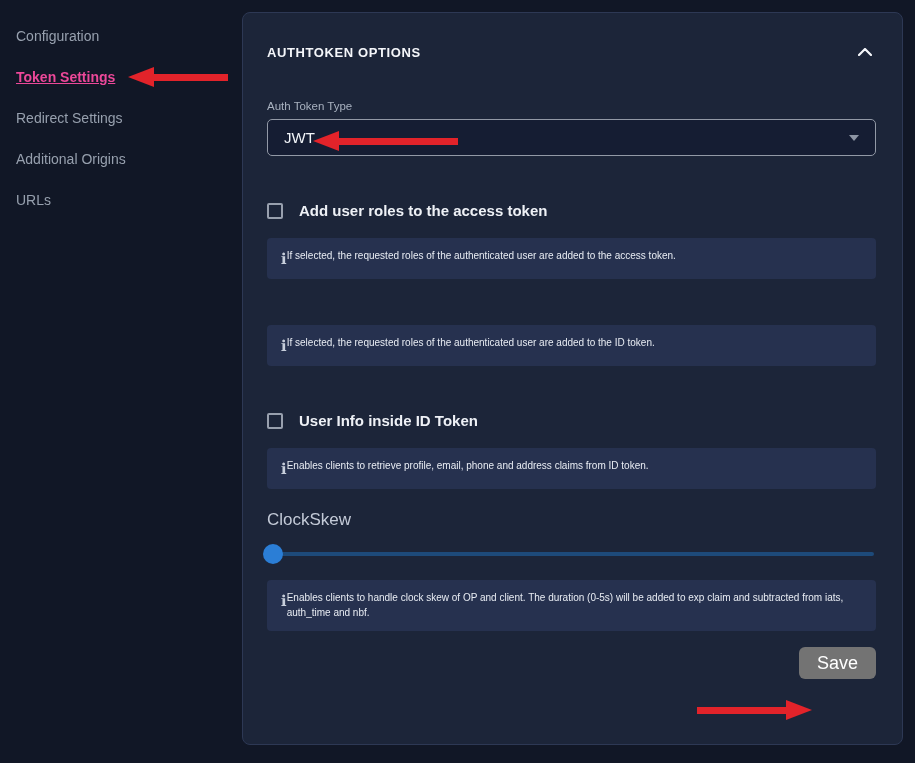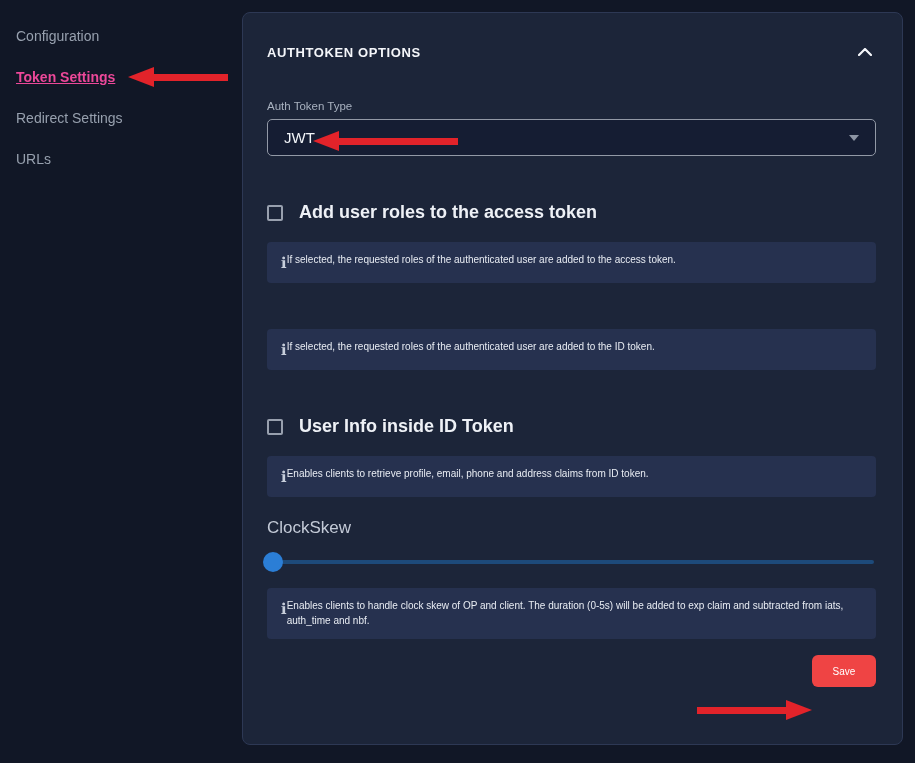--- a/index.html
+++ b/index.html
@@ -44,21 +44,21 @@
     border-top:6px solid #8d95a4;
   }
 
   
   .check-section { margin-top:46px; }
   .check-row { display:flex; align-items:center; }
   .checkbox {
     width:16px; height:16px; flex:0 0 16px;
     border:2px solid #98a0ae; border-radius:2px; background:transparent; cursor:pointer;
   }
-  .check-label { margin-left:16px; font-size:18px; font-weight:600; color:#eef1f6; }
+  .check-label { margin-left:16px; font-size:15px; font-weight:600; color:#eef1f6; }
 
   .info-box {
     margin-top:19px; background:#26314f; border-radius:4px;
     display:flex; align-items:flex-start;
     padding:11px 16px 11px 14px; min-height:40px;
   }
   .info-icon {
     flex:0 0 auto; font-size:15px; line-height:18px; color:#c7cedb;
     font-family:"DejaVu Sans", sans-serif; margin-top:1px;
   }
@@ -74,21 +74,21 @@
   .slider-thumb {
     position:absolute; left:-4px; top:0; width:20px; height:20px;
     border-radius:50%; background:#2b7ed6; cursor:grab;
   }
   .clockskew-info { margin-top:16px; }
 
   
   .save-row { display:flex; justify-content:flex-end; margin-top:16px; }
   .save-btn {
     min-width:64px; height:32px; padding:0 18px;
-    background:#ef4444; color:#ffffff; font-size:10px; font-weight:500;
+    background:#737373; color:#ffffff; font-size:18px; font-weight:500;
     border:none; border-radius:6px; cursor:pointer;
     font-family:"Liberation Sans", sans-serif;
   }
 
   
   .arrow { position:absolute; display:flex; align-items:center; height:20px; z-index:50; pointer-events:none; }
   .arrow-bar { height:7px; background:#e2232a; }
   .head-left {
     width:0; height:0;
     border-top:10px solid transparent; border-bottom:10px solid transparent;
@@ -103,20 +103,21 @@
   #arrow-jwt            { left:313px; top:131px; }
   #arrow-save           { left:697px; top:700px; }
 </style>
 </head>
 <body>
 
 <nav class="sidebar">
   <div class="side-item">Configuration</div>
   <div class="side-item active">Token Settings</div>
   <div class="side-item">Redirect Settings</div>
+  <div class="side-item">Additional Origins</div>
   <div class="side-item">URLs</div>
 </nav>
 
 <section class="card">
 
   <div class="card-header">
     <div class="panel-title">AUTHTOKEN OPTIONS</div>
     <div class="chevron-btn">
       <svg width="14" height="8" viewBox="0 0 14 8" fill="none">
         <path d="M1 7 L7 1 L13 7" stroke="#f4f6fa" stroke-width="2.2" stroke-linecap="round" stroke-linejoin="round"></path>

